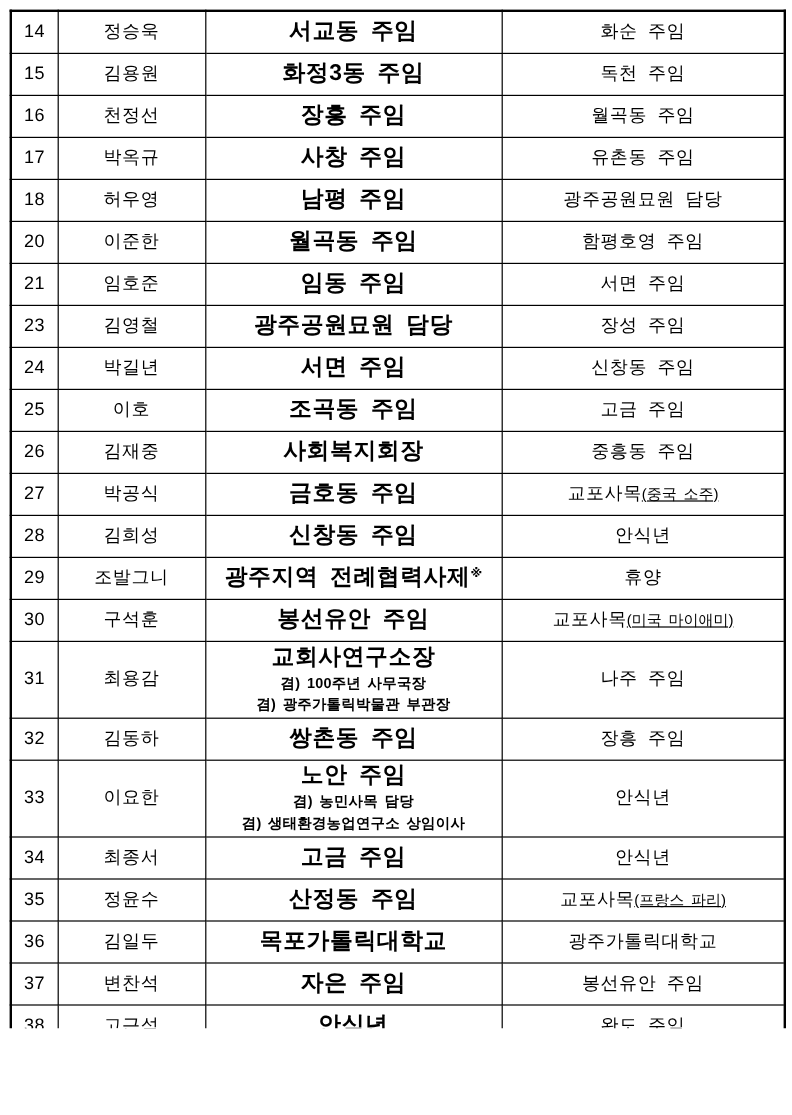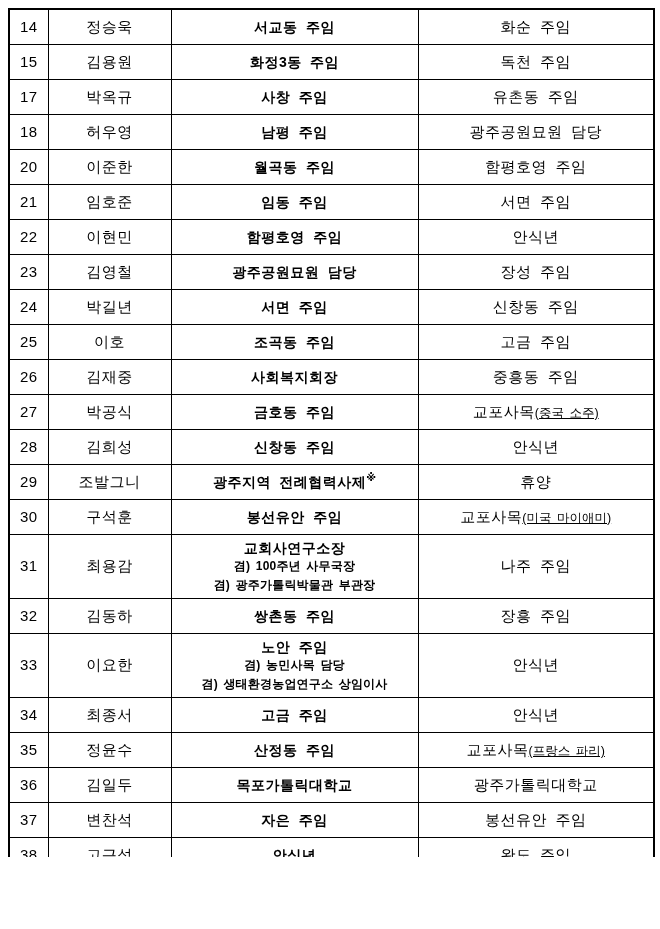--- a/index.html
+++ b/index.html
@@ -33,21 +33,21 @@
     font-size: 15px;
     padding: 1px 2px;
     overflow: hidden;
     letter-spacing: 0.5px;
     word-spacing: 4px;
     line-height: 1.25;
   }
   tr.tall td { height: 61px; text-align: center; }
   td.cell-no { font-size: 15px; letter-spacing: 0; word-spacing: normal; }
   td.cell-name { font-size: 15px; }
-  td.cell-duty .duty-main { font-weight: bold; font-size: 14px; }
+  td.cell-duty .duty-main { font-weight: bold; font-size: 19px; }
   td.cell-duty .duty-sub-line {
     font-weight: bold;
     font-size: 12px;
     line-height: 1.55;
     letter-spacing: 0.2px;
     word-spacing: 2px;
   }
   .sup-mark {
     font-size: 10px;
     vertical-align: super;
@@ -75,20 +75,26 @@
           <td class="cell-duty"><span class="duty-main">서교동 주임</span></td>
           <td class="cell-assign"><span>화순 주임</span></td>
         </tr>
         <tr>
           <td class="cell-no">15</td>
           <td class="cell-name">김용원</td>
           <td class="cell-duty"><span class="duty-main">화정3동 주임</span></td>
           <td class="cell-assign"><span>독천 주임</span></td>
         </tr>
         <tr>
+          <td class="cell-no">16</td>
+          <td class="cell-name">천정선</td>
+          <td class="cell-duty"><span class="duty-main">장흥 주임</span></td>
+          <td class="cell-assign"><span>월곡동 주임</span></td>
+        </tr>
+        <tr>
           <td class="cell-no">17</td>
           <td class="cell-name">박옥규</td>
           <td class="cell-duty"><span class="duty-main">사창 주임</span></td>
           <td class="cell-assign"><span>유촌동 주임</span></td>
         </tr>
         <tr>
           <td class="cell-no">18</td>
           <td class="cell-name">허우영</td>
           <td class="cell-duty"><span class="duty-main">남평 주임</span></td>
           <td class="cell-assign"><span>광주공원묘원 담당</span></td>
@@ -97,26 +103,20 @@
           <td class="cell-no">20</td>
           <td class="cell-name">이준한</td>
           <td class="cell-duty"><span class="duty-main">월곡동 주임</span></td>
           <td class="cell-assign"><span>함평호영 주임</span></td>
         </tr>
         <tr>
           <td class="cell-no">21</td>
           <td class="cell-name">임호준</td>
           <td class="cell-duty"><span class="duty-main">임동 주임</span></td>
           <td class="cell-assign"><span>서면 주임</span></td>
-        </tr>
-        <tr>
-          <td class="cell-no">22</td>
-          <td class="cell-name">이현민</td>
-          <td class="cell-duty"><span class="duty-main">함평호영 주임</span></td>
-          <td class="cell-assign"><span>안식년</span></td>
         </tr>
         <tr>
           <td class="cell-no">23</td>
           <td class="cell-name">김영철</td>
           <td class="cell-duty"><span class="duty-main">광주공원묘원 담당</span></td>
           <td class="cell-assign"><span>장성 주임</span></td>
         </tr>
         <tr>
           <td class="cell-no">24</td>
           <td class="cell-name">박길년</td>

